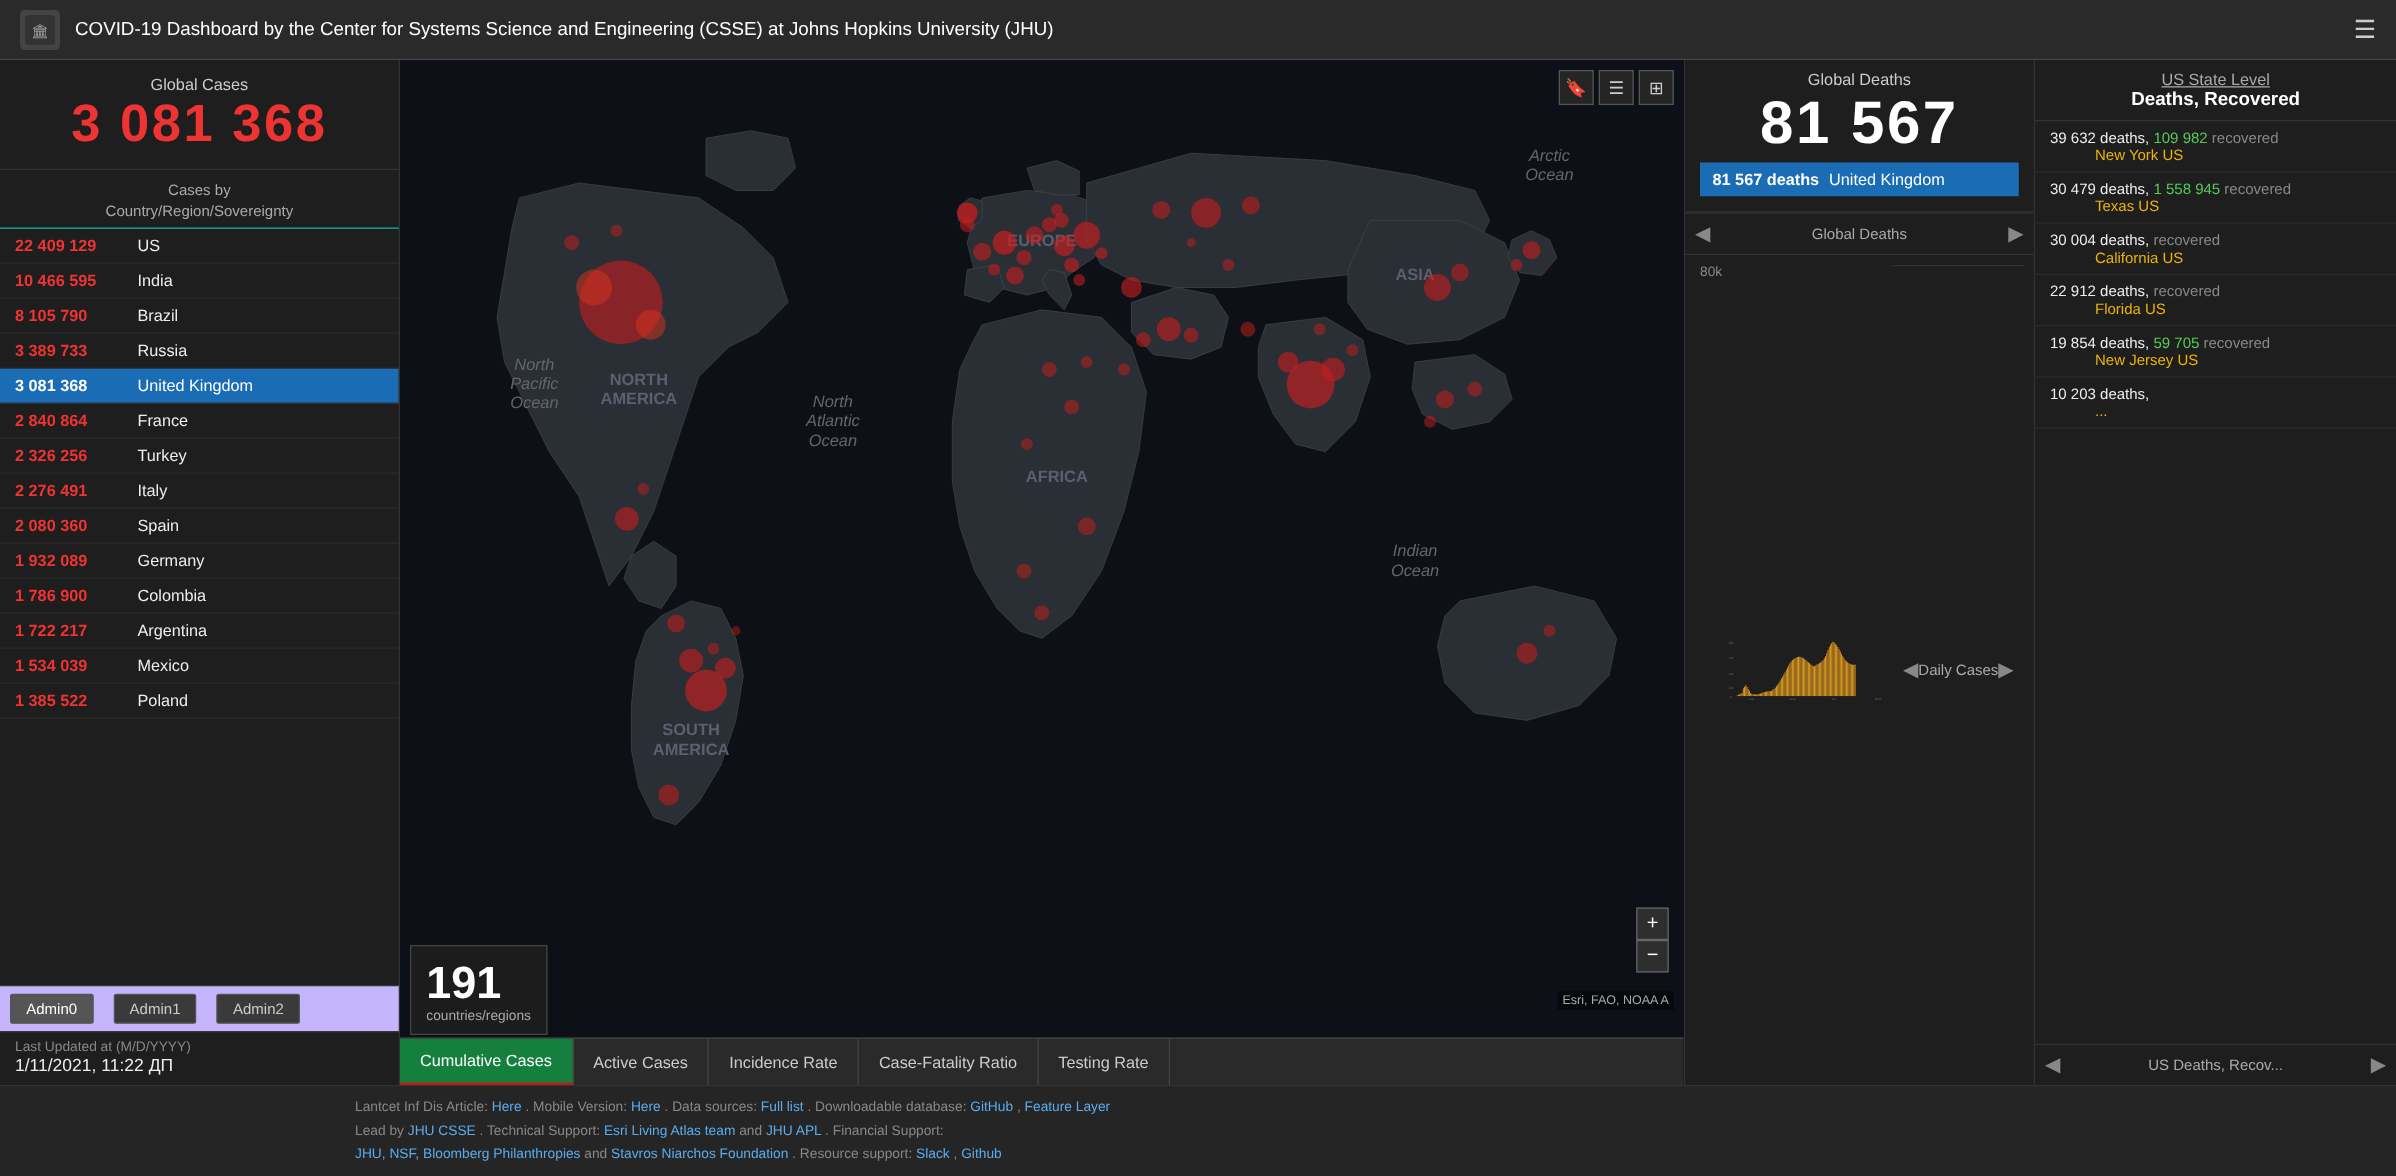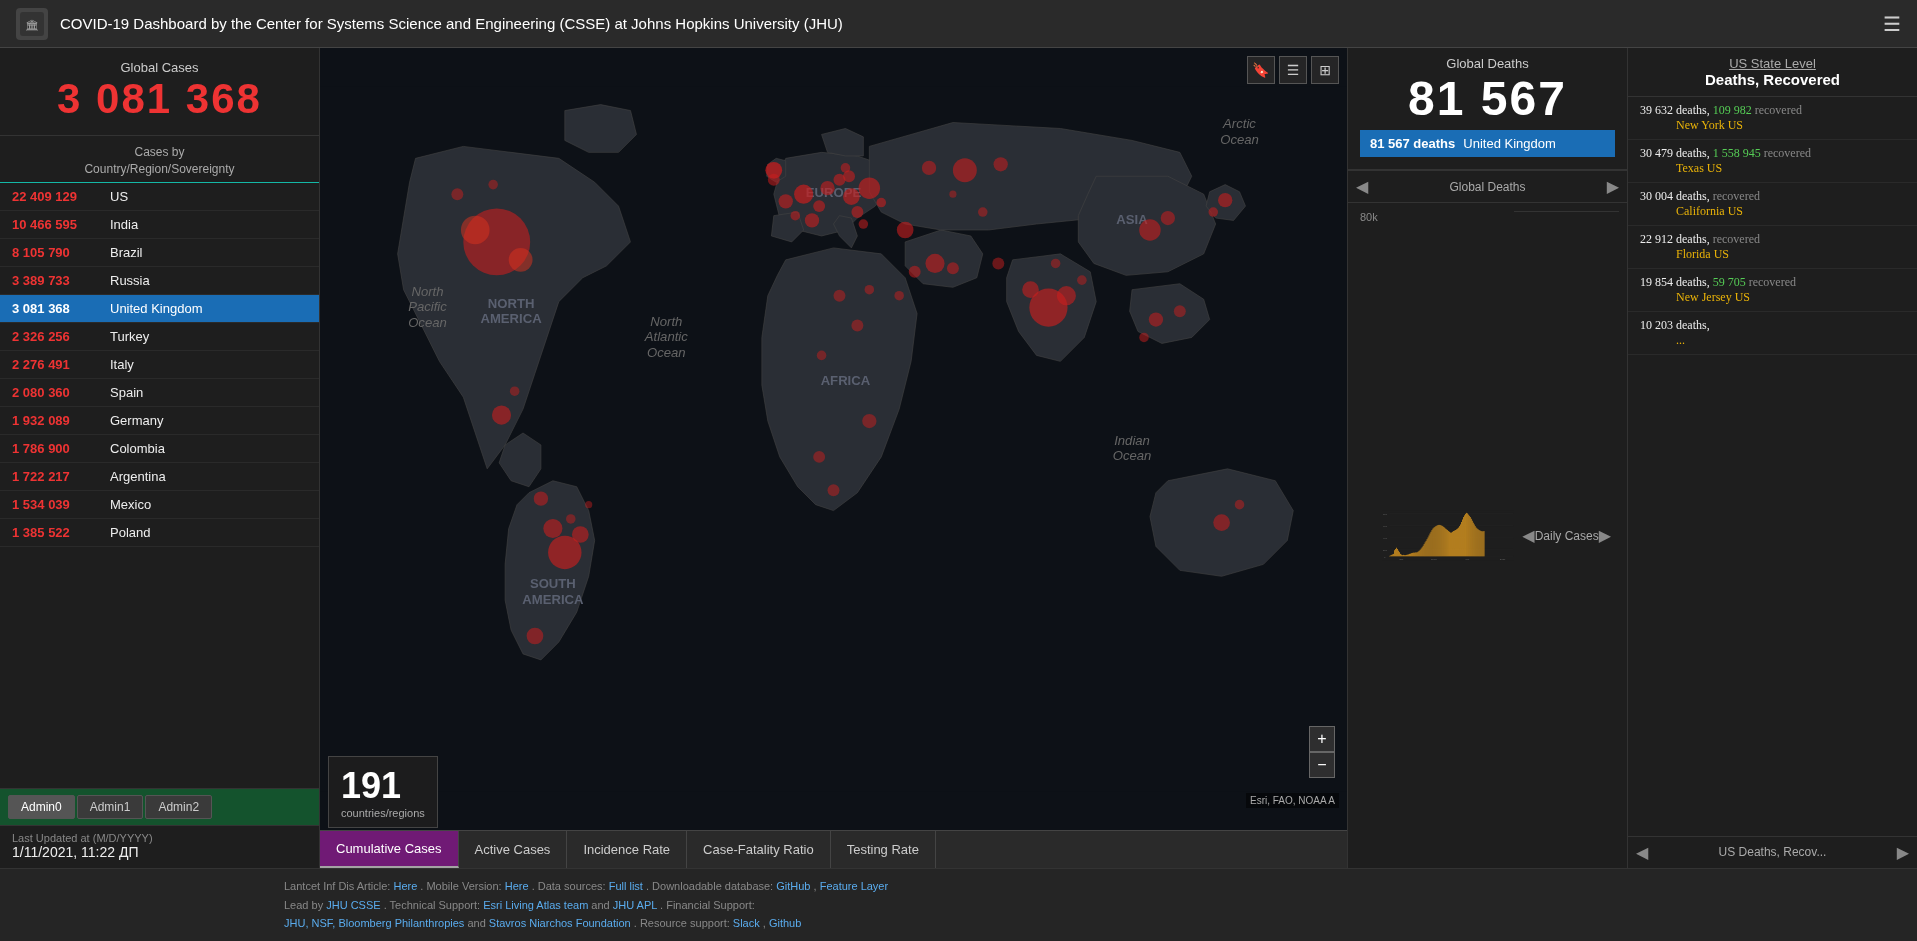--- a/index.html
+++ b/index.html
@@ -73,23 +73,23 @@
       cursor: pointer;
       border-bottom: 1px solid #2a2a2a;
     }
     .country-item.selected { background: #1a6db5; }
     .country-count { color: #e33; font-weight: bold; margin-right: 8px; min-width: 90px; }
     .country-item.selected .country-count { color: #fff; }
     .country-name { color: #eee; }
     .country-item.selected .country-name { color: #fff; }
     .sidebar-admin-tabs {
       display: flex;
-      gap: 2px;
+      gap: 16px;
       padding: 6px 8px;
-      background: #14532d;
+      background: #c4b5fd;
       border-top: 1px solid #333;
     }
     .admin-tab {
       padding: 4px 12px;
       background: #3a3a3a;
       border: 1px solid #555;
       color: #ccc;
       font-size: 12px;
       cursor: pointer;
       border-radius: 2px;
@@ -168,21 +168,21 @@
     .map-tab {
       padding: 8px 16px;
       font-size: 13px;
       color: #ccc;
       cursor: pointer;
       border-right: 1px solid #444;
       height: 100%;
       display: flex;
       align-items: center;
     }
-    .map-tab.active { background: #701a75; color: #fff; border-bottom: 2px solid #a3a3a3; }
+    .map-tab.active { background: #15803d; color: #fff; border-bottom: 2px solid #b91c1c; }
 
     
     .world-map-svg {
       width: 100%;
       height: calc(100% - 38px);
       display: block;
     }
 
     
     .map-label {
@@ -247,21 +247,21 @@
       flex-shrink: 0;
       border-left: 1px solid #333;
     }
     .us-panel-header {
       text-align: center;
       padding: 8px 12px;
       border-bottom: 1px solid #333;
     }
     .us-panel-header .level { font-size: 13px; color: #aaa; text-decoration: underline; }
     .us-panel-header .title { font-size: 15px; font-weight: bold; color: #fff; }
-    .us-state-list { flex: 1; overflow-y: auto; font-family: Liberation Serif, serif; }
+    .us-state-list { flex: 1; overflow-y: auto; }
     .us-state-list::-webkit-scrollbar { width: 4px; }
     .us-state-list::-webkit-scrollbar-track { background: #111; }
     .us-state-list::-webkit-scrollbar-thumb { background: #555; }
     .us-state-item {
       padding: 6px 12px;
       border-bottom: 1px solid #2a2a2a;
       font-size: 12px;
     }
     .us-state-deaths { color: #eee; }
     .us-state-recovered { color: #5c5; }
@@ -341,20 +341,24 @@
           <span class="country-count">8 105 790</span>
           <span class="country-name">Brazil</span>
         </div>
         <div class="country-item">
           <span class="country-count">3 389 733</span>
           <span class="country-name">Russia</span>
         </div>
         <div class="country-item selected">
           <span class="country-count">3 081 368</span>
           <span class="country-name">United Kingdom</span>
+        </div>
+        <div class="country-item">
+          <span class="country-count">2 840 864</span>
+          <span class="country-name">France</span>
         </div>
         <div class="country-item">
           <span class="country-count">2 326 256</span>
           <span class="country-name">Turkey</span>
         </div>
         <div class="country-item">
           <span class="country-count">2 276 491</span>
           <span class="country-name">Italy</span>
         </div>
         <div class="country-item">

